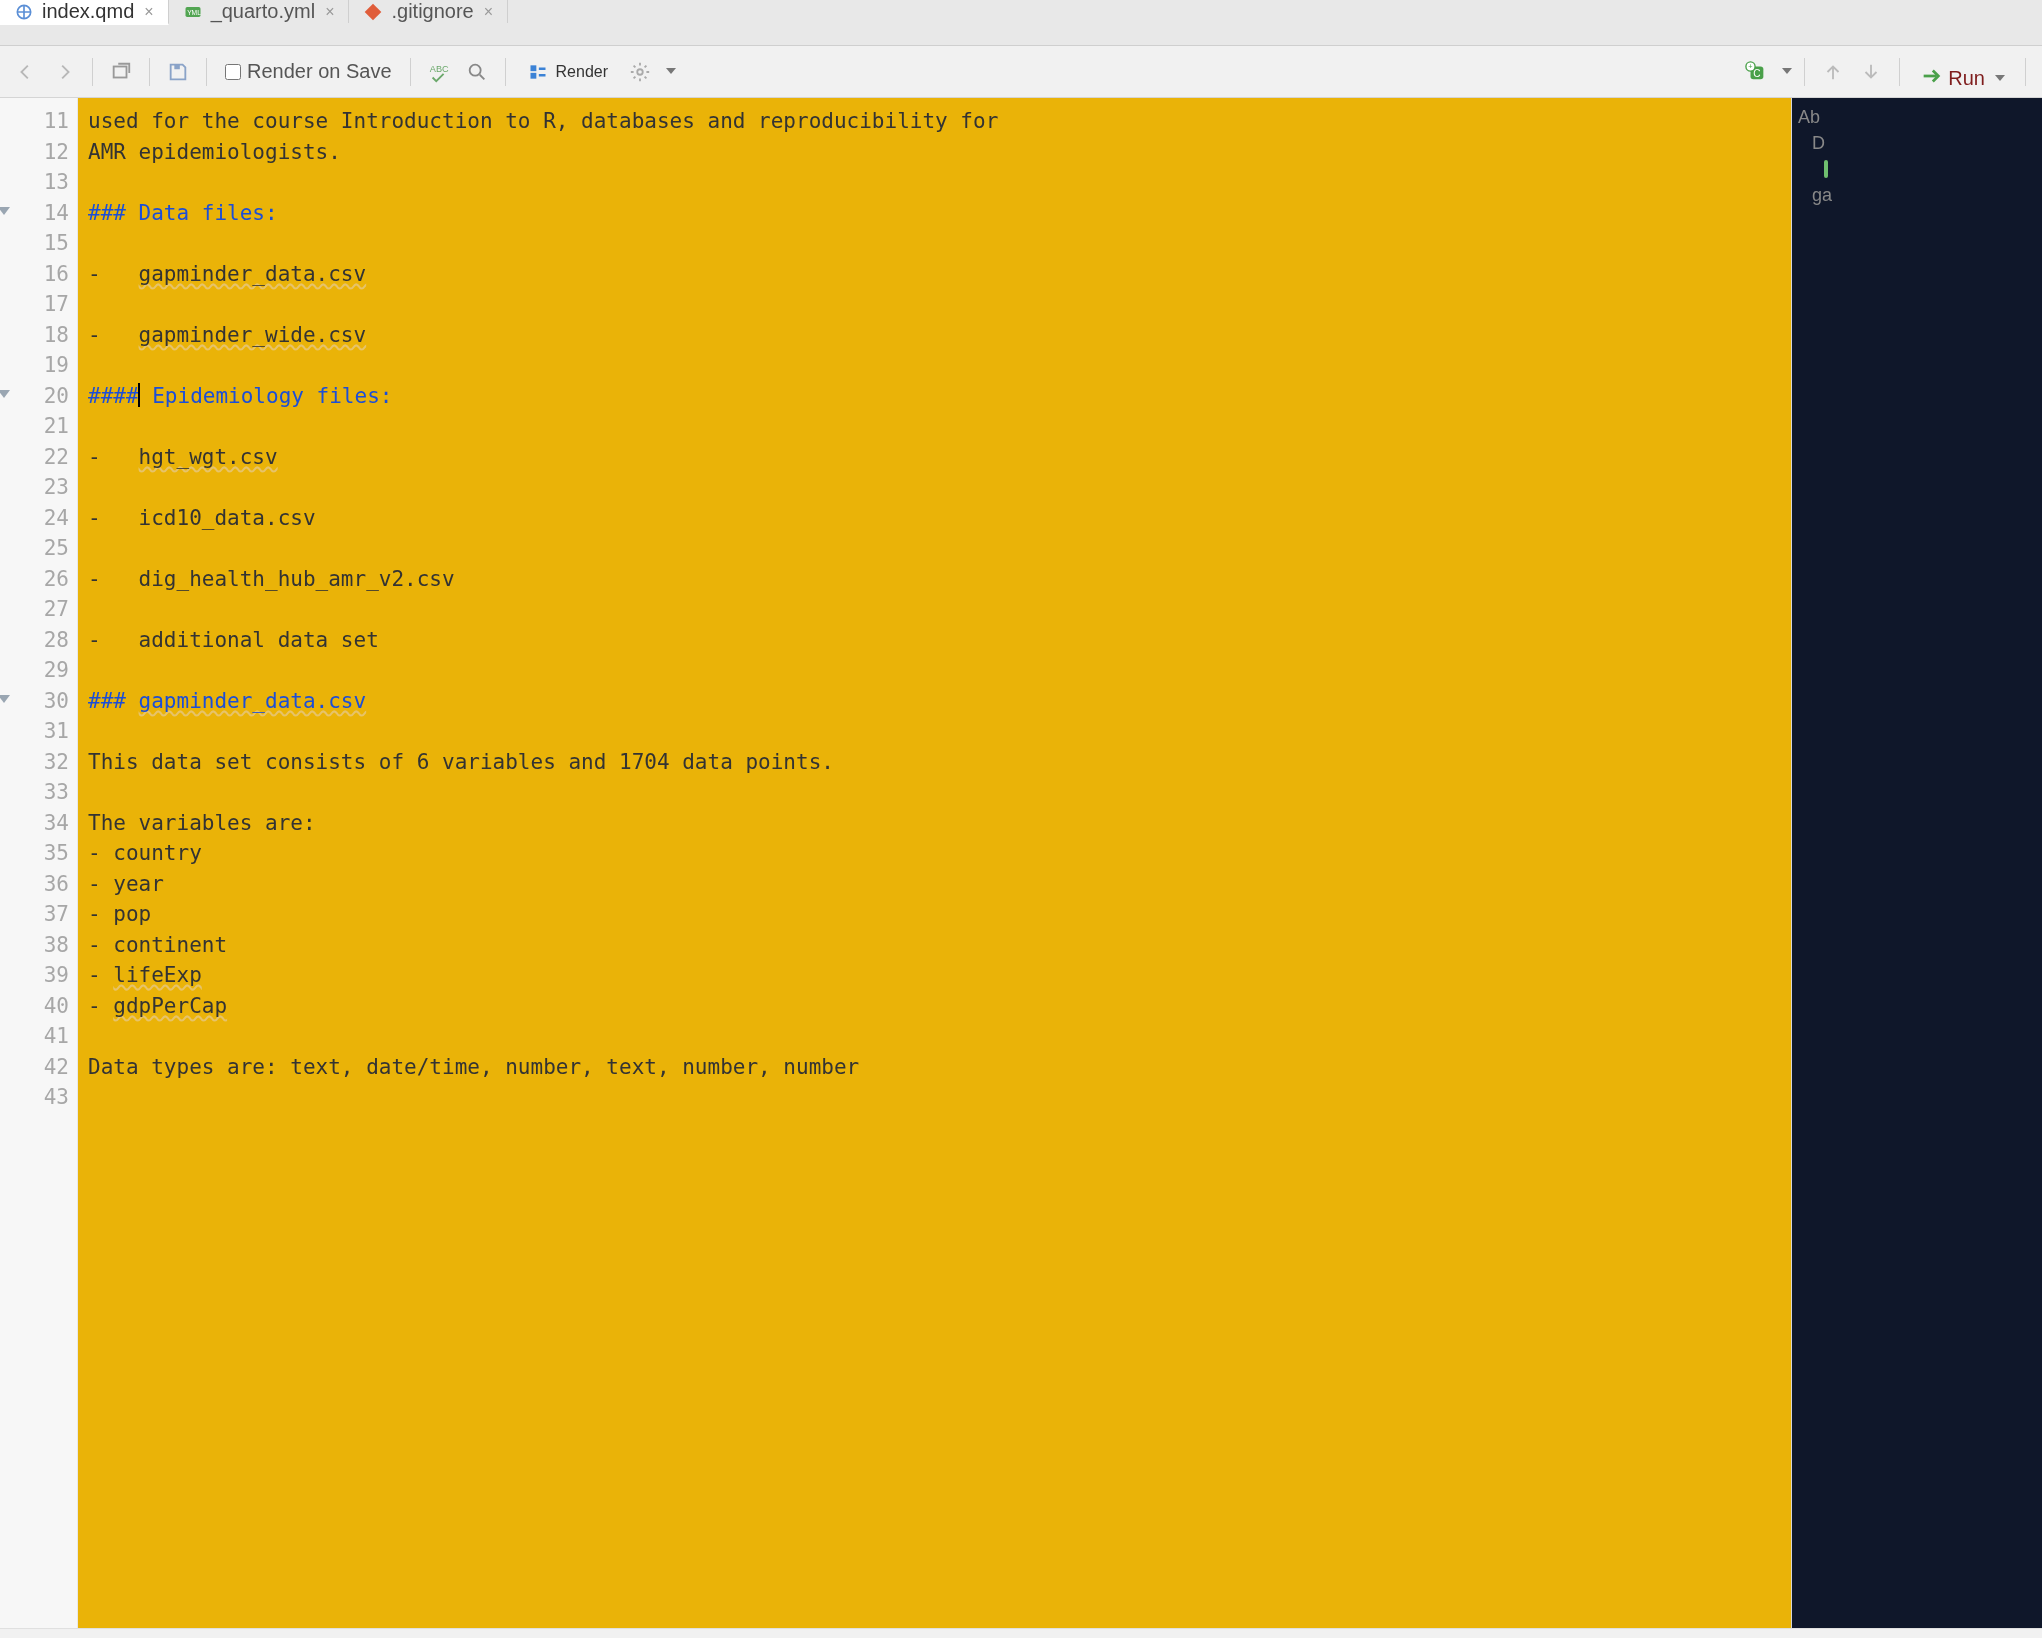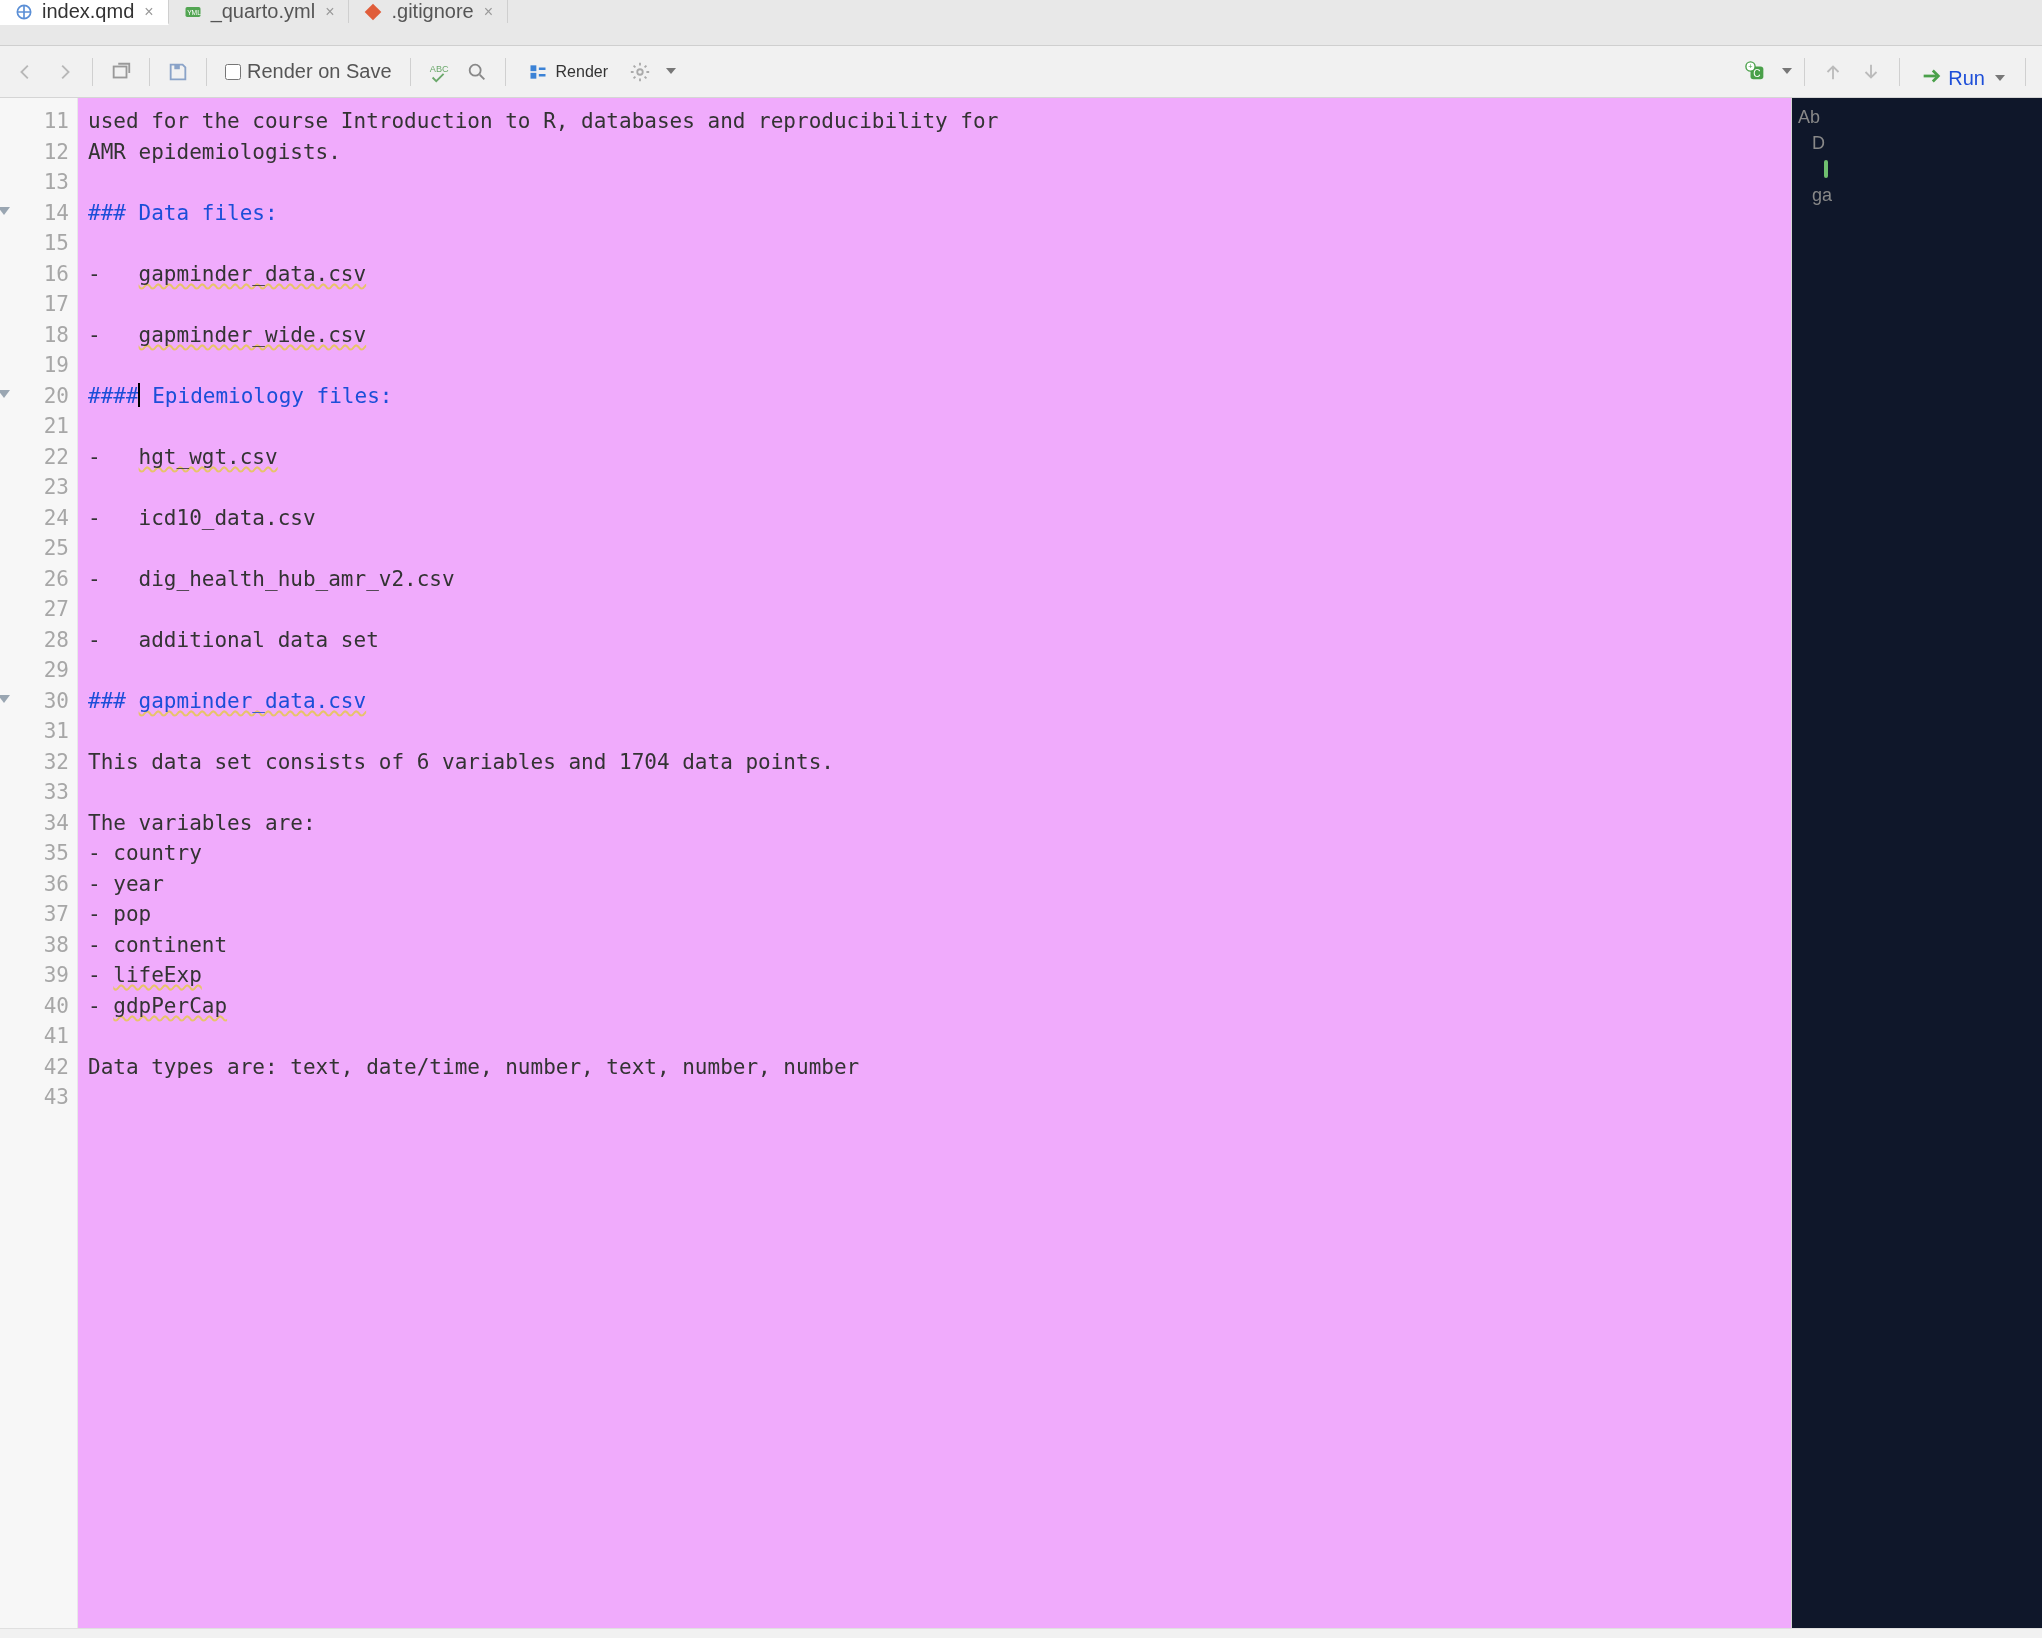--- a/index.html
+++ b/index.html
@@ -85,21 +85,21 @@
     display: inline-flex; align-items: center; gap: 8px;
     font-size: 16px; color: #333;
     padding: 3px 10px; cursor: pointer; border-radius:4px;
   }
   .toolbar-spacer { flex: 1; }
   .dropdown-caret {
     width:0;height:0;border:5px solid transparent;border-top:6px solid #777;margin-top:4px;margin-left:4px;
   }
   .run-btn {
     display:inline-flex;align-items:center;gap:6px;
-    font-size:20px;color:#1d4ed8;
+    font-size:20px;color:#7f1d1d;
     padding:3px 8px;cursor:pointer;border-radius:4px;margin-top:13px;
   }
   .run-arrow-icon svg{width:22px;height:22px;}
 
   
   .mode-bar {
     display:flex;align-items:stretch;
     background:#f3f3f3;border-bottom:1px solid #cfcfcf;
     height:42px;
   }
@@ -120,21 +120,21 @@
     padding:8px 14px;
     font-size:20px;color:#6d6533;
   }
   .banner svg{width:22px;height:22px;flex-shrink:0;}
 
   
   .editor-wrap {
     flex:1;display:flex;overflow:hidden;
   }
   .editor-main {
-    flex:1;display:flex;overflow:hidden;background:#f0abfc;
+    flex:1;display:flex;overflow:hidden;background:#eab308;
     border-right:1px solid #d5d5d5;
     position:relative;
   }
   .gutter {
     width:78px;
     background:#f7f7f7;
     border-right:1px solid #e8e8e8;
     color:#a7a7a7;
     font-family:"Menlo","Consolas",monospace;
     font-size:21px;

